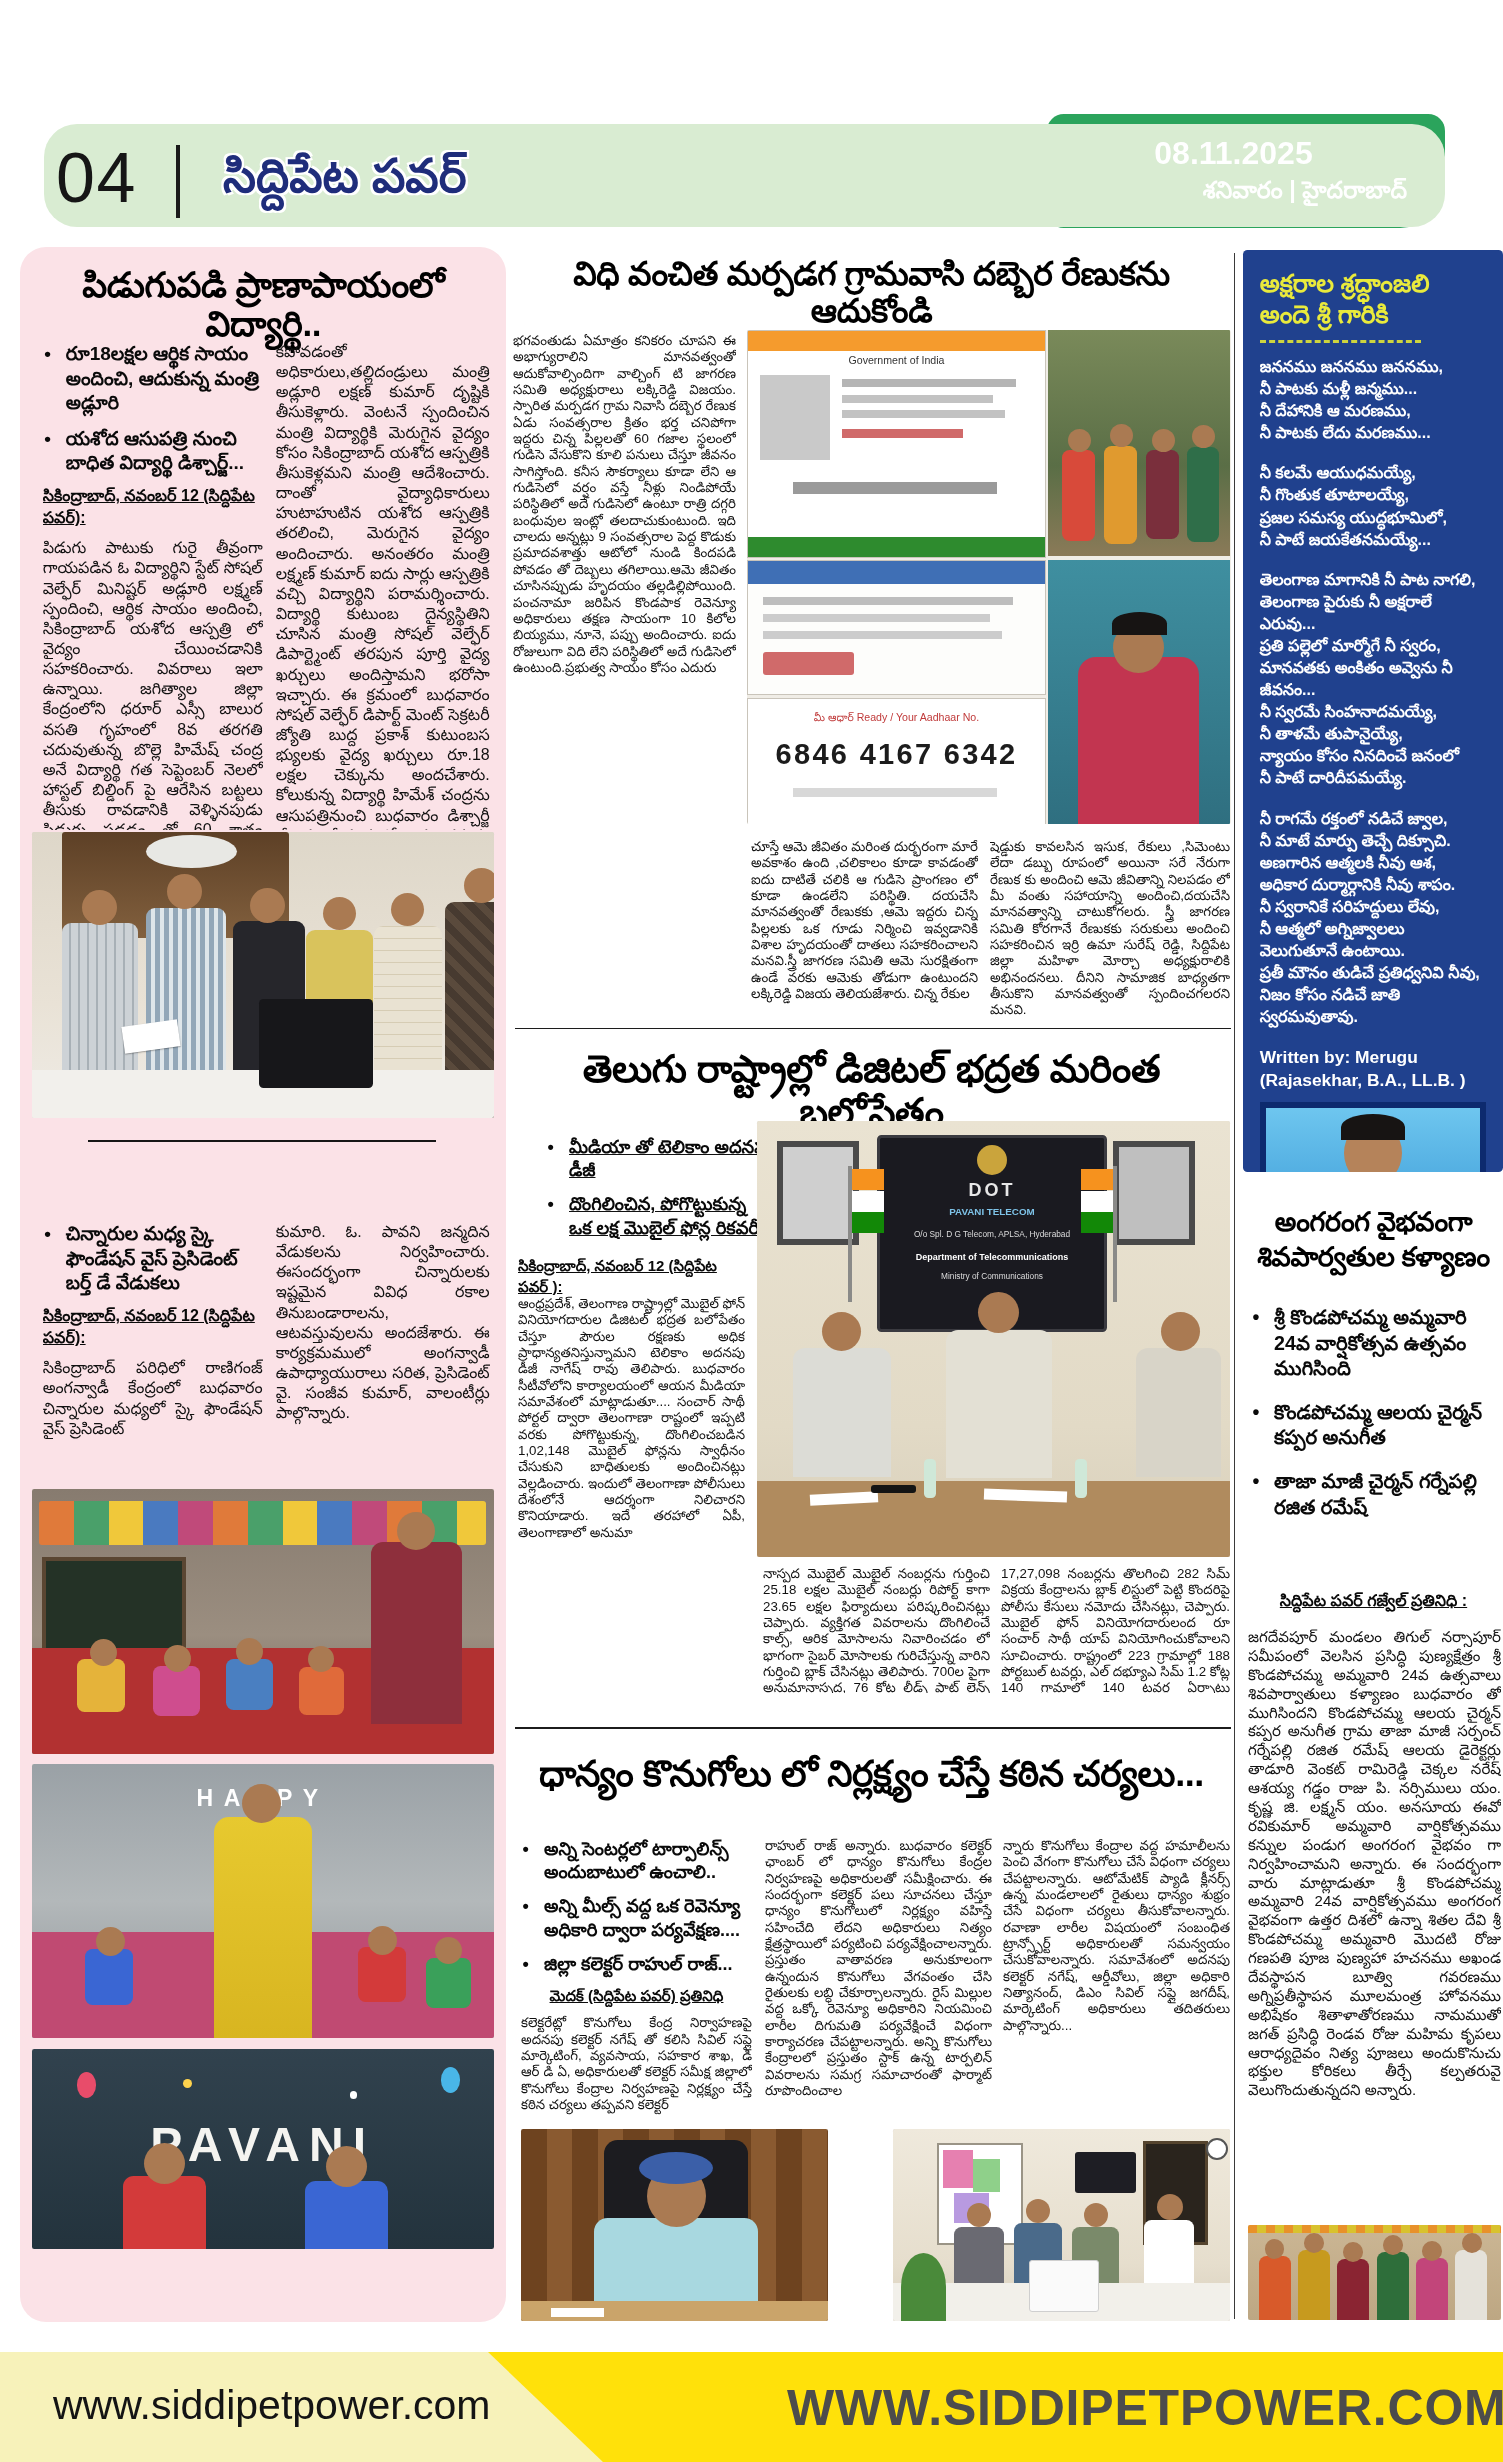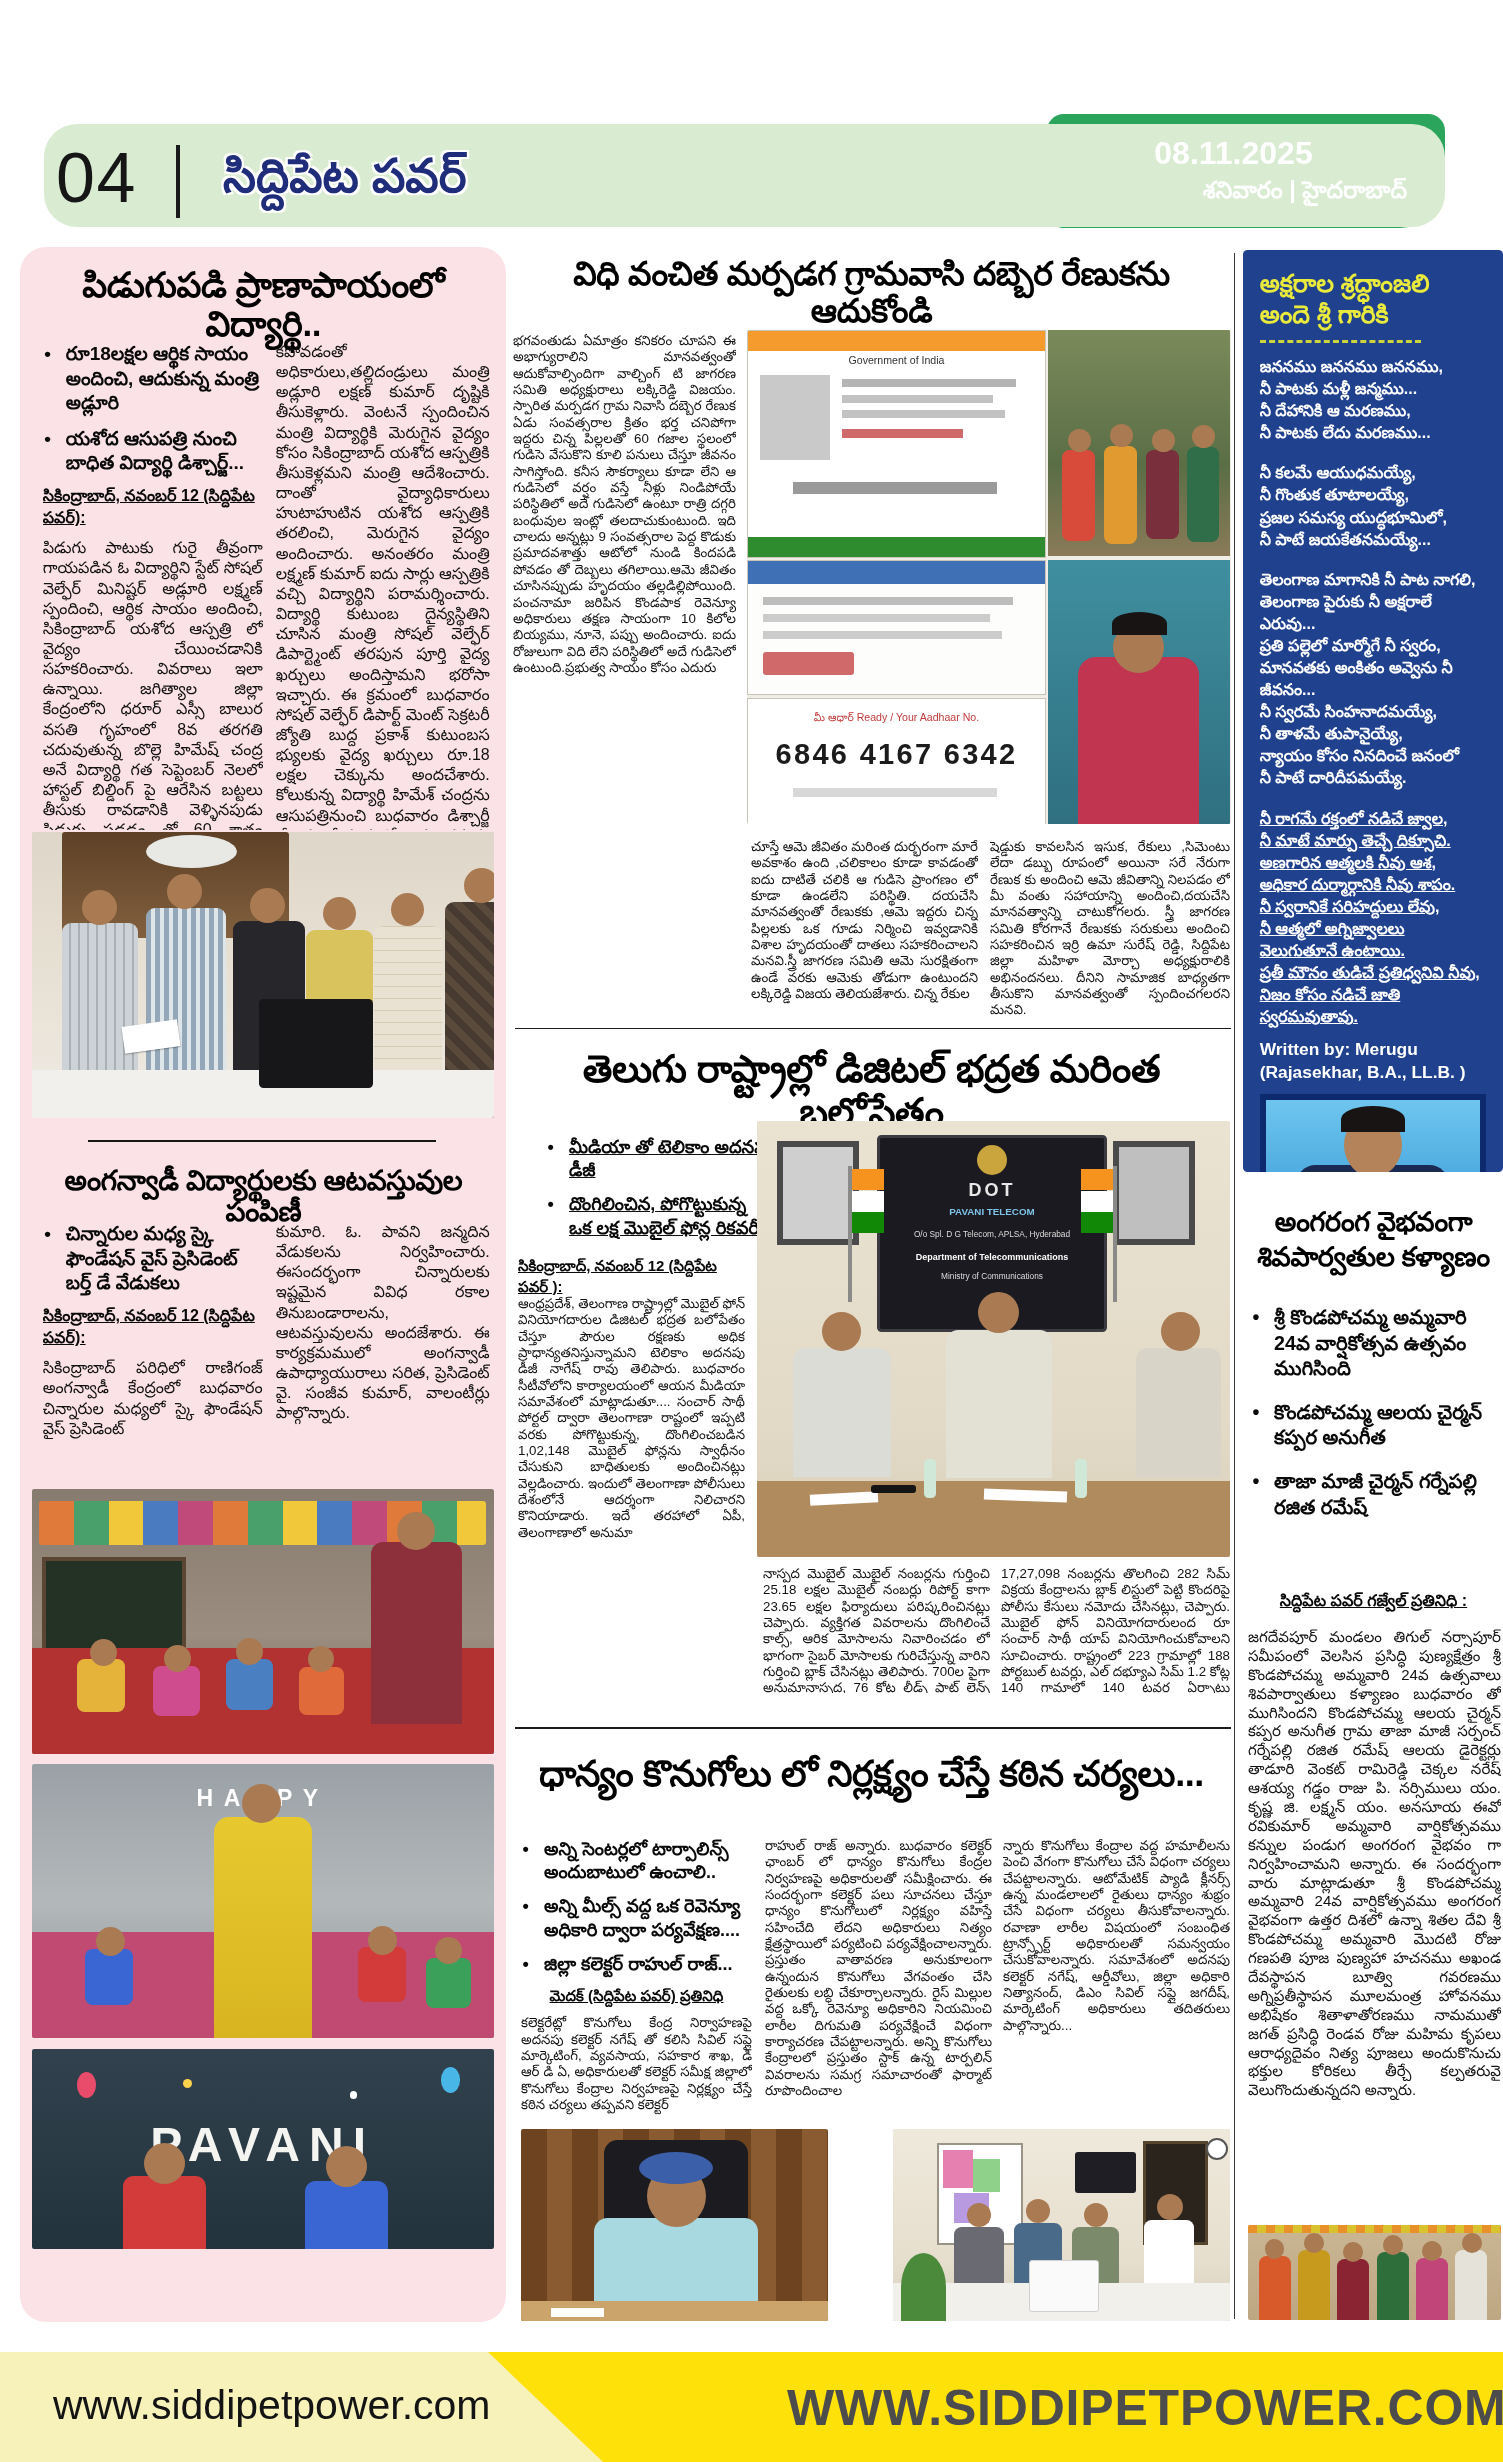--- a/index.html
+++ b/index.html
@@ -91,21 +91,20 @@
       <div class="head" style="left:291px;top:65px;width:33px;height:33px;"></div>
       <div class="head" style="left:359px;top:61px;width:33px;height:33px;"></div>
       <div class="head" style="left:432px;top:36px;width:35px;height:35px;"></div>
       <div class="p" style="left:0;bottom:0;width:100%;height:48px;background:#f2f0ec;"></div>
       <div class="p" style="left:227px;bottom:30px;width:114px;height:89px;background:#17171a;border-radius:4.5px;"></div>
       <div class="p" style="left:91px;top:191px;width:56px;height:27px;background:#ffffff;transform:rotate(-8deg);box-shadow:0 0.8px 1.5px rgba(0,0,0,.4);"></div>
     </div>
 
     <div class="p pink-div"></div>
 
-    <div class="p headline" style="left:19.7px;top:918px;width:448px;font-size:28px;">అంగన్వాడీ విద్యార్థులకు ఆటవస్తువుల పంపిణీ</div>
 
     <div class="p clip" style="left:23px;top:975px;width:220px;height:254px;">
       <div class="bul" style="font-size:19px;">చిన్నారుల మధ్య స్కై ఫౌండేషన్ వైస్ ప్రెసిడెంట్ బర్త్ డే వేడుకలు</div>
       <div class="dateline" style="font-size:16px;margin:6px 0 7.6px 0;">సికింద్రాబాద్, నవంబర్ 12 (సిద్దిపేట పవర్):</div>
       <div class="body21 jus">సికింద్రాబాద్ పరిధిలో రాణిగంజ్ అంగన్వాడీ కేంద్రంలో బుధవారం చిన్నారుల మధ్యలో స్కై ఫౌండేషన్ వైస్ ప్రెసిడెంట్</div>
     </div>
     <div class="p clip body21 jus" style="left:256px;top:975px;width:214px;height:254px;">కుమారి. ఓ. పావని జన్మదిన వేడుకలను నిర్వహించారు. ఈసందర్భంగా చిన్నారులకు ఇష్టమైన వివిధ రకాల తినుబండారాలను, ఆటవస్తువులను అందజేశారు. ఈ కార్యక్రమములో అంగన్వాడీ ఉపాధ్యాయురాలు సరిత, ప్రెసిడెంట్ వై. సంజీవ కుమార్, వాలంటీర్లు పాల్గొన్నారు.</div>
 
     <div class="photo" style="left:12px;top:1242px;width:462px;height:265px;">
       <div class="p" style="inset:0;background:linear-gradient(180deg,#877b6f,#9b8e80 55%,#6e6256);"></div>
@@ -309,21 +308,21 @@
 ప్రజల సమస్య యుద్ధభూమిలో,
 నీ పాటే జయకేతనమయ్యే...</p>
     <p class="stanza pre">తెలంగాణ మాగానికి నీ పాట నాగలి,
 తెలంగాణ పైరుకు నీ అక్షరాలే ఎరువు...
 ప్రతి పల్లెలో మార్మోగే నీ స్వరం,
 మానవతకు అంకితం అవ్వెను నీ జీవనం...
 నీ స్వరమే సింహనాదమయ్యే,
 నీ తాళమే తుపానైయ్యే,
 న్యాయం కోసం నినదించే జనంలో
 నీ పాటే దారిదీపమయ్యే.</p>
-    <p class="stanza pre" style="margin-bottom:10px;text-decoration:underline;">నీ రాగమే రక్తంలో నడిచే జ్వాల,
+    <p class="stanza pre" style="margin-bottom:18px;">నీ రాగమే రక్తంలో నడిచే జ్వాల,
 నీ మాటే మార్పు తెచ్చే దిక్సూచి.
 అణగారిన ఆత్మలకి నీవు ఆశ,
 అధికార దుర్మార్గానికి నీవు శాపం.
 నీ స్వరానికే సరిహద్దులు లేవు,
 నీ ఆత్మలో అగ్నిజ్వాలలు వెలుగుతూనే ఉంటాయి.
 ప్రతీ మౌనం తుడిచే ప్రతిధ్వనివి నీవు,
 నిజం కోసం నడిచే జాతి స్వరమవుతావు.</p>
     <div class="trib-author pre">Written by: Merugu
 (Rajasekhar, B.A., LL.B. )</div>
     <div style="position:relative;width:214px;height:156px;margin-top:10.6px;overflow:hidden;border:6px solid #0d2a6e;background:linear-gradient(180deg,#6ec6ef,#2e8fd0);">

